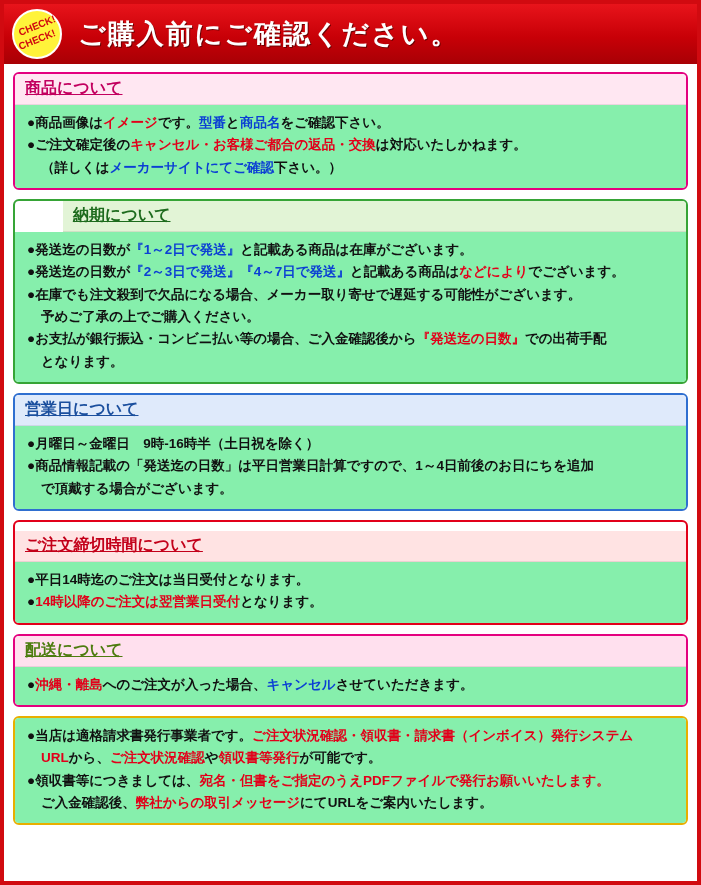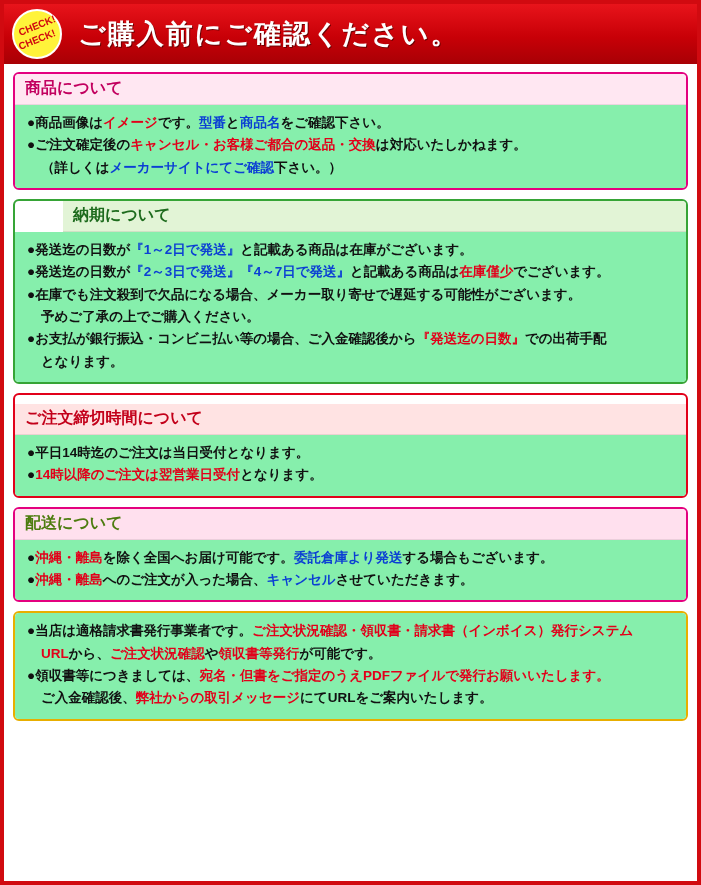--- a/index.html
+++ b/index.html
@@ -80,20 +80,21 @@
     border-radius: 6px;
     background: #ffffff;
     overflow: hidden;
   }
   .sec-title {
     font-size: 16px;
     font-weight: bold;
     padding: 4px 10px 5px 10px;
     color: #111111;
     border-bottom: 1px solid rgba(0,0,0,0.08);
+    text-decoration: underline;
   }
   .sec-body {
     padding: 7px 12px 9px 12px;
     background: #86efac;
   }
   .line {
     font-size: 13.5px;
     line-height: 1.58;
     margin: 0 0 1px 0;
     white-space: nowrap;
@@ -141,38 +142,45 @@
         <div class="sec-body">
           <div class="line"><span class="k">●商品画像は</span><span class="r">イメージ</span><span class="k">です。</span><span class="b">型番</span><span class="k">と</span><span class="b">商品名</span><span class="k">をご確認下さい。</span></div>
           <div class="line"><span class="k">●ご注文確定後の</span><span class="r">キャンセル・お客様ご都合の返品・交換</span><span class="k">は対応いたしかねます。</span></div>
           <div class="line sub"><span class="k">（詳しくは</span><span class="b">メーカーサイトにてご確認</span><span class="k">下さい。）</span></div>
         </div>
       </div>
       <div class="section sec-green">
         <div class="sec-title">納期について</div>
         <div class="sec-body">
           <div class="line"><span class="k">●発送迄の日数が</span><span class="b">『1～2日で発送』</span><span class="k">と記載ある商品は在庫がございます。</span></div>
-          <div class="line"><span class="k">●発送迄の日数が</span><span class="b">『2～3日で発送』『4～7日で発送』</span><span class="k">と記載ある商品は</span><span class="r">在庫僅少</span><span class="k">でございます。</span></div>
+          <div class="line"><span class="k">●発送迄の日数が</span><span class="b">『2～3日で発送』『4～7日で発送』</span><span class="k">と記載ある商品は</span><span class="r">などにより</span><span class="k">でございます。</span></div>
           <div class="line"><span class="k">●</span><span class="k">在庫でも注文殺到で欠品になる場合、メーカー取り寄せで遅延する可能性がございます。</span></div>
           <div class="line sub"><span class="k">予めご了承の上でご購入ください。</span></div>
           <div class="line"><span class="k">●お支払が銀行振込・コンビニ払い等の場合、ご入金確認後から</span><span class="r">『発送迄の日数』</span><span class="k">での出荷手配</span></div>
           <div class="line sub"><span class="k">となります。</span></div>
+        </div>
+      </div>
+      <div class="section sec-blue">
+        <div class="sec-title">営業日について</div>
+        <div class="sec-body">
+          <div class="line"><span class="k">●月曜日～金曜日　9時-16時半（土日祝を除く）</span></div>
+          <div class="line"><span class="k">●</span><span class="k">商品情報記載の「発送迄の日数」は平日営業日計算ですので、1～4日前後のお日にちを追加</span></div>
+          <div class="line sub"><span class="k">で頂戴する場合がございます。</span></div>
         </div>
       </div>
       <div class="section sec-red">
         <div class="sec-title">ご注文締切時間について</div>
         <div class="sec-body">
           <div class="line"><span class="k">●平日14時迄のご注文は当日受付となります。</span></div>
           <div class="line"><span class="k">●</span><span class="r">14時以降のご注文は翌営業日受付</span><span class="k">となります。</span></div>
         </div>
       </div>
       <div class="section sec-rose">
         <div class="sec-title">配送について</div>
         <div class="sec-body">
-          <div class="line"><span class="k">●</span><span class="r">沖縄・離島</span><span class="k">を除く全国へお届け可能です。</span><span class="b">委託倉庫より発送</span><span class="k">する場合もございます。</span></div>
           <div class="line"><span class="k">●</span><span class="r">沖縄・離島</span><span class="k">へのご注文が入った場合、</span><span class="b">キャンセル</span><span class="k">させていただきます。</span></div>
         </div>
       </div>
       <div class="section sec-yellow">
         <div class="sec-body">
           <div class="line"><span class="k">●当店は適格請求書発行事業者です。</span><span class="r">ご注文状況確認・領収書・請求書（インボイス）発行システム</span></div>
           <div class="line sub"><span class="r">URL</span><span class="k">から、</span><span class="r">ご注文状況確認</span><span class="k">や</span><span class="r">領収書等発行</span><span class="k">が可能です。</span></div>
           <div class="line"><span class="k">●領収書等につきましては、</span><span class="r">宛名・但書をご指定のうえPDFファイルで発行お願いいたします。</span></div>
           <div class="line sub"><span class="k">ご入金確認後、</span><span class="r">弊社からの取引メッセージ</span><span class="k">にてURLをご案内いたします。</span></div>
         </div>

